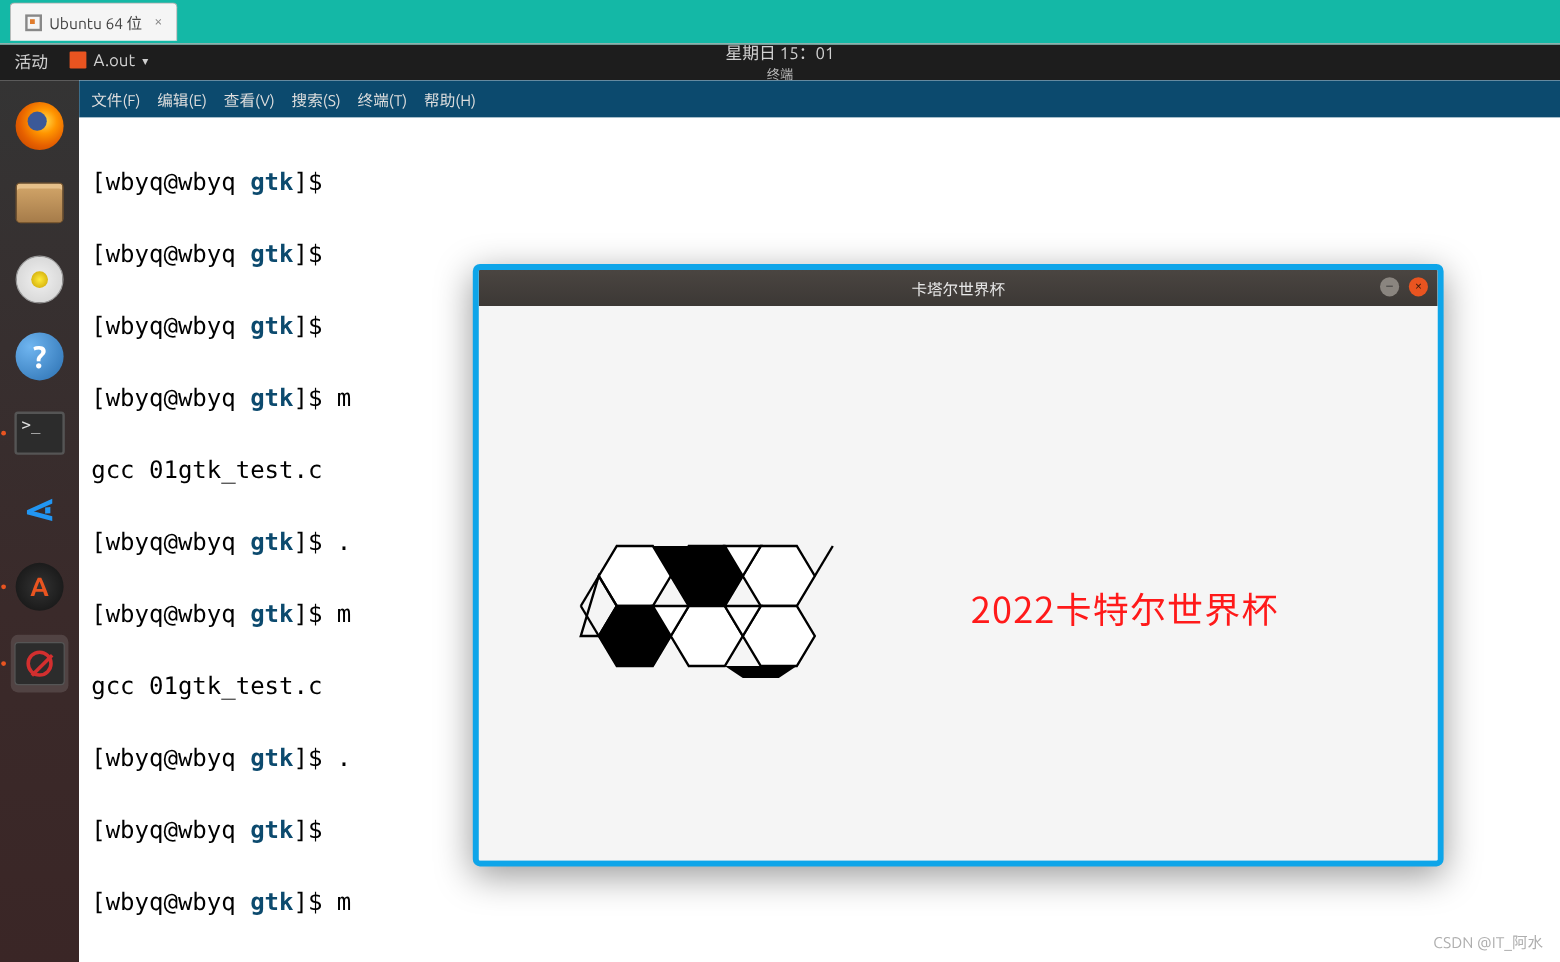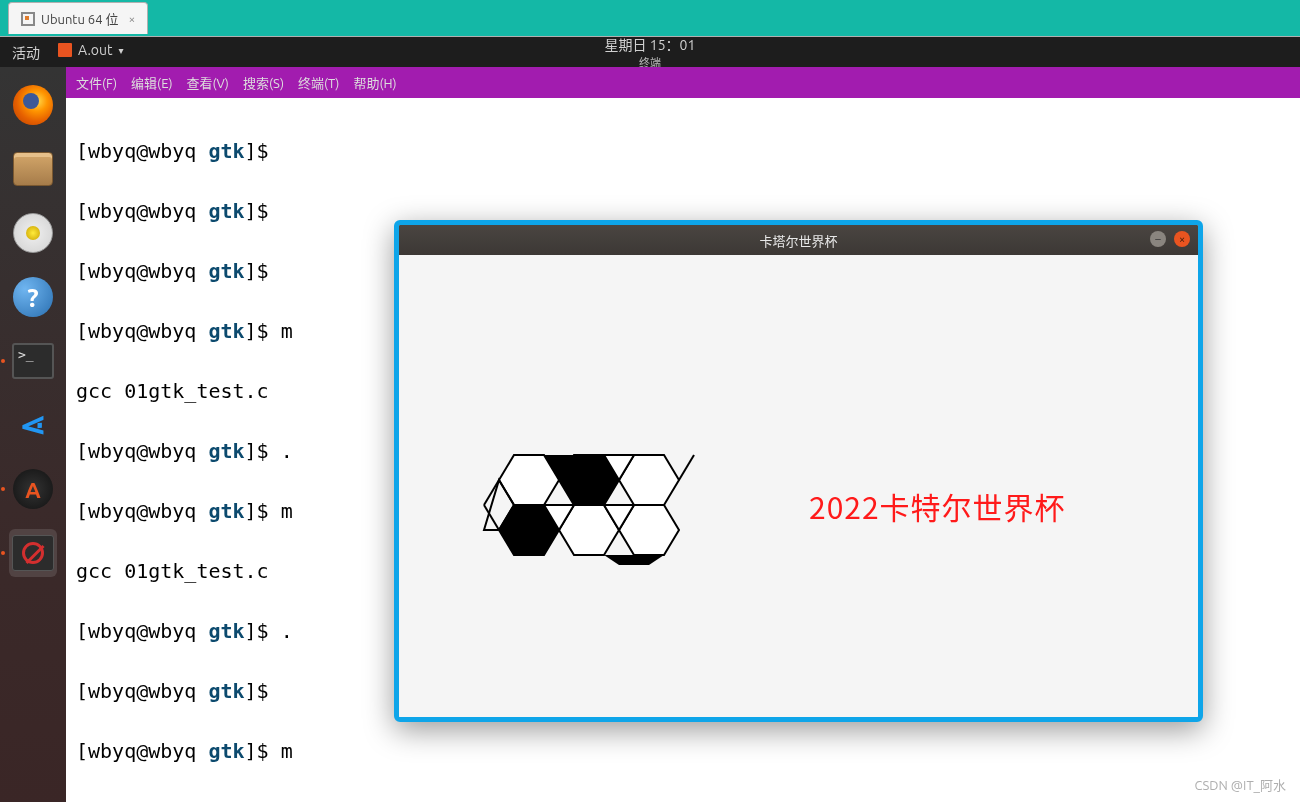--- a/index.html
+++ b/index.html
@@ -176,21 +176,21 @@
       position: absolute;
       top: 67px; left: 66px; right: 0; bottom: 0;
       background: #fff;
     }
     .terminal {
       position: absolute;
       top: 0; left: 0; right: 0; bottom: 0;
       background: #ffffff;
     }
     .menu-bar {
-      background: #a21caf;
+      background: #0c4a6e;
       color: #ddd;
       font-size: 13px;
       display: flex;
       gap: 14px;
       padding: 6px 10px;
     }
     .menu-item { cursor: default; }
     .terminal-body {
       background: #ffffff;
       color: #000;

